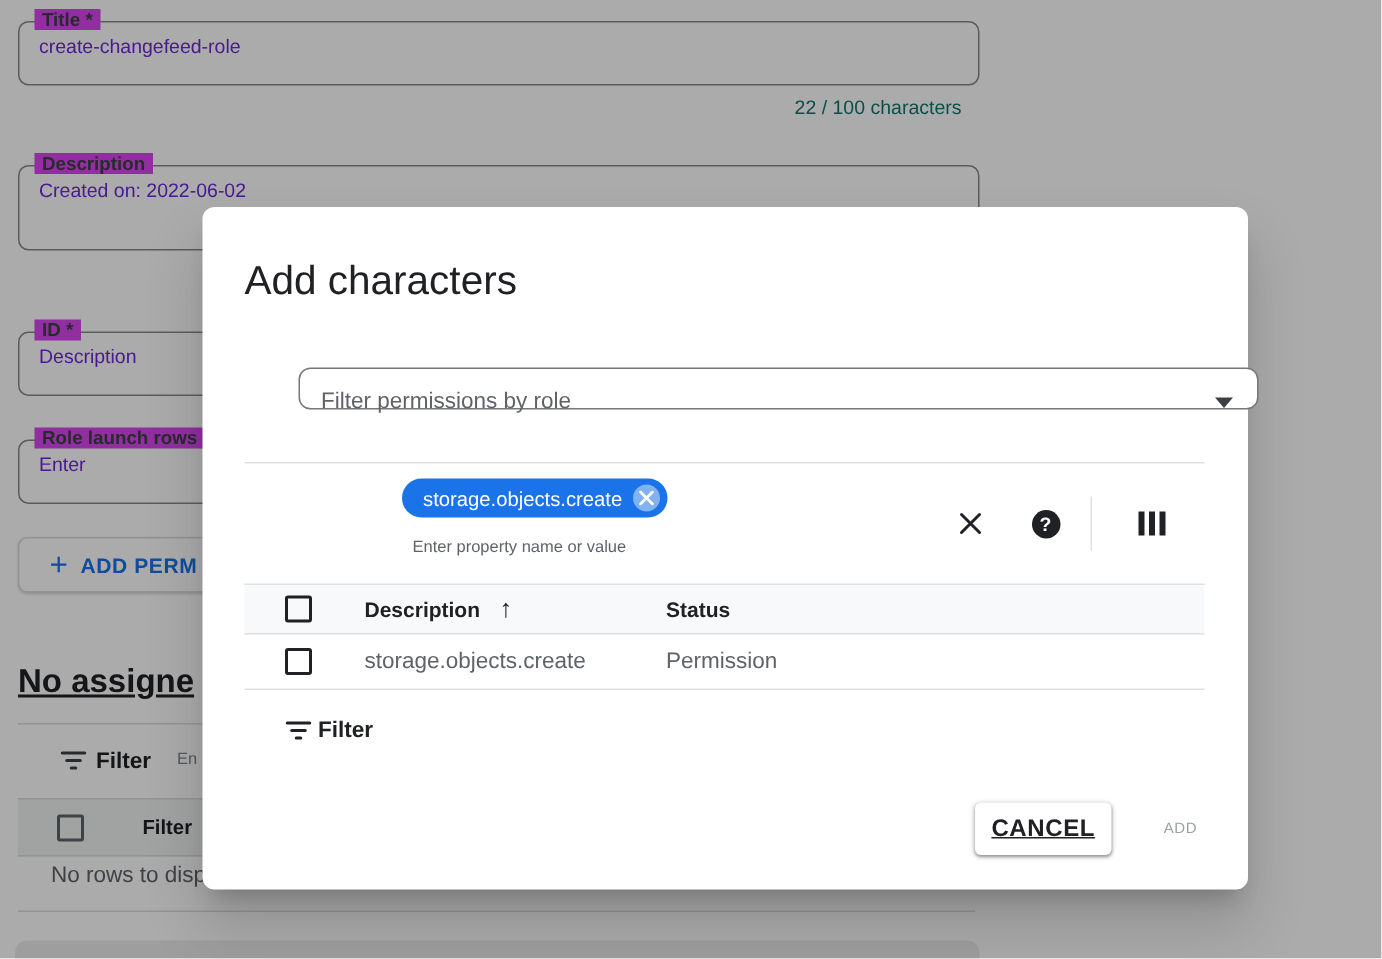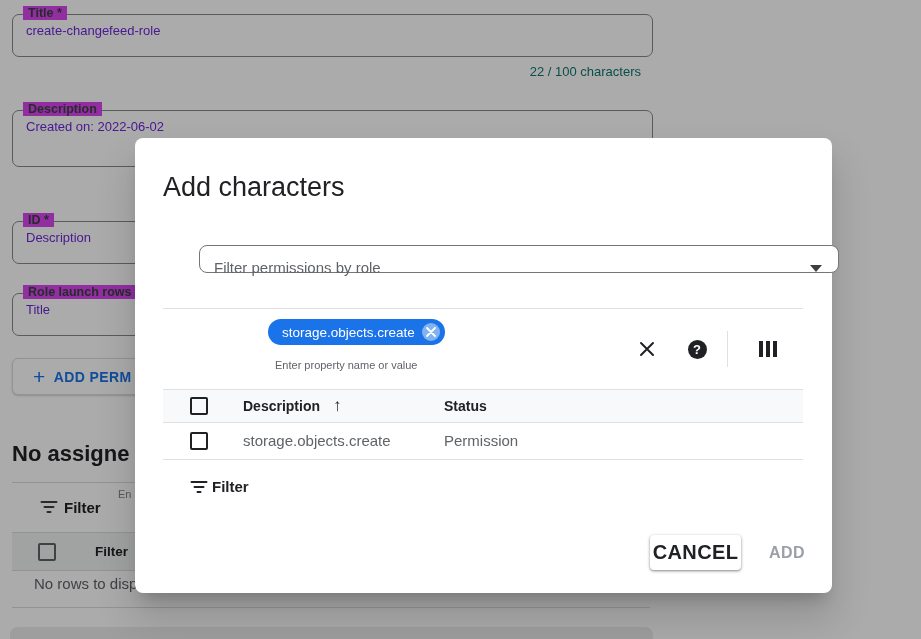--- a/index.html
+++ b/index.html
@@ -6,21 +6,21 @@
   html,body { width:921px; height:639px; }
   body { font-family:"Liberation Sans", sans-serif; background:#fff; }
   #stage { position:relative; width:921px; height:639px; overflow:hidden; background:#fff; }
 
   
   .ofield { position:absolute; border:1px solid #85888c; border-radius:7px; background:#fff; }
   .flabel { position:absolute; top:-9px; left:10px; background:#d946ef; padding:0 5px;
             font-size:12.5px; font-weight:700; color:#3c4043; white-space:nowrap; }
   .fvalue { position:absolute; left:13px; top:8px; font-size:13px; color:#6d28d9; white-space:nowrap; }
   .counter { position:absolute; font-size:13px; color:#0f766e; text-align:right; }
-  .heading { position:absolute; font-size:22px; font-weight:700; color:#202124; white-space:nowrap; }
+  .heading { position:absolute; font-size:22px; font-weight:700; color:#202124; white-space:nowrap;text-decoration:underline; }
   .hr { position:absolute; height:1px; background:#dadce0; }
   .graybox { position:absolute; background:#ececec; border-radius:8px; }
 
   .btn-outline { position:absolute; background:#fff; border:1px solid #dadce0; border-radius:6px;
                  box-shadow:0 1px 2px rgba(0,0,0,.18); display:flex; align-items:center;
                  color:#1a73e8; font-weight:700; font-size:14px; letter-spacing:.4px; white-space:nowrap; }
   .plus { font-size:21px; font-weight:400; margin:0 8px 0 20px; line-height:1; }
 
   .filter-icon { position:absolute; width:17px; height:13px; }
   .filter-icon i { position:absolute; left:50%; transform:translateX(-50%); height:2px; background:#202124; border-radius:1px; display:block; }
@@ -68,23 +68,23 @@
   .dtable-head { position:absolute; left:28px; top:251px; width:640px; height:34px; background:#f8f9fa;
                  border-top:1px solid #e0e0e0; border-bottom:1px solid #e0e0e0; }
   .dtable-row { position:absolute; left:28px; top:286px; width:640px; height:36px; background:#fff;
                 border-bottom:1px solid #e0e0e0; }
   .dth { position:absolute; font-size:14px; font-weight:700; color:#202124; white-space:nowrap; }
   .dtd { position:absolute; font-size:15px; color:#5f6368; white-space:nowrap; }
   .sort-arrow { position:absolute; font-size:17px; font-weight:700; color:#202124; }
 
   .btn-cancel { position:absolute; left:515px; top:397px; width:91px; height:35px; background:#fff;
                 border:none; border-radius:4px; box-shadow:0 1px 2px rgba(0,0,0,.3), 0 1px 3px 1px rgba(0,0,0,.15);
-                font-family:inherit; font-size:20px; font-weight:700; letter-spacing:.4px; color:#202124; }
+                font-family:inherit; font-size:16px; font-weight:700; letter-spacing:.4px; color:#202124;text-decoration:underline; }
   .btn-add { position:absolute; left:622px; top:397px; width:60px; height:35px; background:transparent;
-             border:none; font-family:inherit; font-size:16px; font-weight:700; letter-spacing:.4px; color:#9aa0a6; }
+             border:none; font-family:inherit; font-size:10px; font-weight:400; letter-spacing:.4px; color:#9aa0a6; }
 </style>
 </head>
 <body>
 
 <div id="stage">
 
   <div class="ofield" style="left:12px; top:14px; width:641px; height:43px;">
     <span class="flabel">Title *</span>
     <span class="fvalue">create-changefeed-role</span>
   </div>
@@ -95,39 +95,39 @@
     <span class="fvalue">Created on: 2022-06-02</span>
   </div>
 
   <div class="ofield" style="left:12px; top:221px; width:641px; height:43px;">
     <span class="flabel">ID *</span>
     <span class="fvalue">Description</span>
   </div>
 
   <div class="ofield" style="left:12px; top:293px; width:641px; height:43px;">
     <span class="flabel">Role launch rows</span>
-    <span class="fvalue">Title</span>
+    <span class="fvalue">Enter</span>
   </div>
 
   <div class="btn-outline" style="left:12px; top:358px; width:145px; height:37px;">
     <span class="plus">+</span>
     <span>ADD PERM</span>
   </div>
 
   <div class="heading" style="left:12px; top:441px;">No assigne</div>
 
   <div class="hr" style="left:12px; top:482px; width:641px;"></div>
 
   <span class="filter-icon gray" style="left:40px; top:501px;">
       <i></i>
       <i></i>
       <i></i>
     </span>
   <span class="filter-word" style="left:64px; top:499px;">Filter</span>
-  <span class="ph-text" style="left:118px; top:488px;text-align:right;">En</span>
+  <span class="ph-text" style="left:118px; top:500px;text-align:right;">En</span>
 
   <div class="bg-thead" style="left:12px; top:532px; width:641px; height:39px;"></div>
   <span class="cb gray" style="left:38px; top:543px;"></span>
   <span class="bg-th" style="left:95px; top:544px;">Filter</span>
   <span class="empty-row" style="left:34px; top:575px;">No rows to display</span>
 
   <div class="hr" style="left:12px; top:607px; width:638px;"></div>
   <div class="graybox" style="left:10px; top:627px; width:643px; height:24px;"></div>
 
   <div id="scrim"></div>

